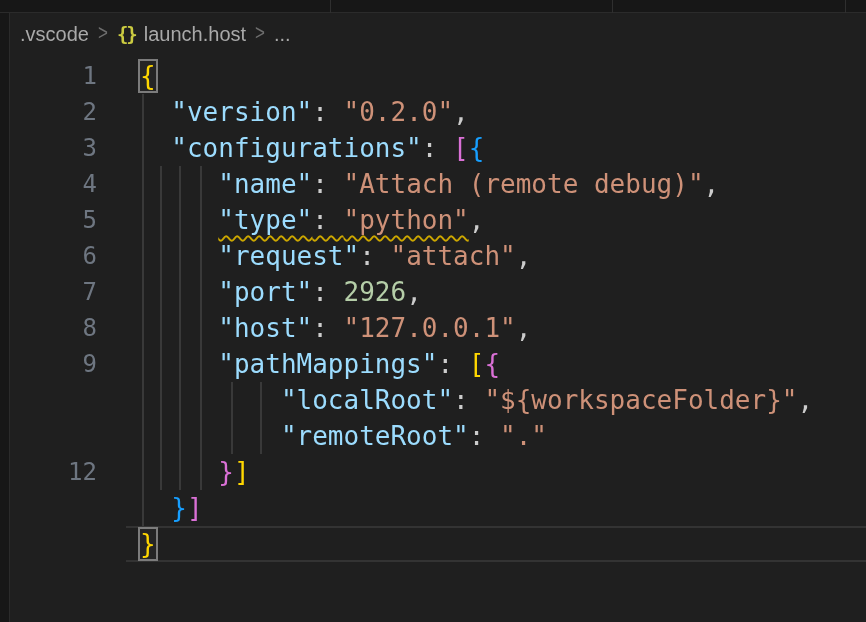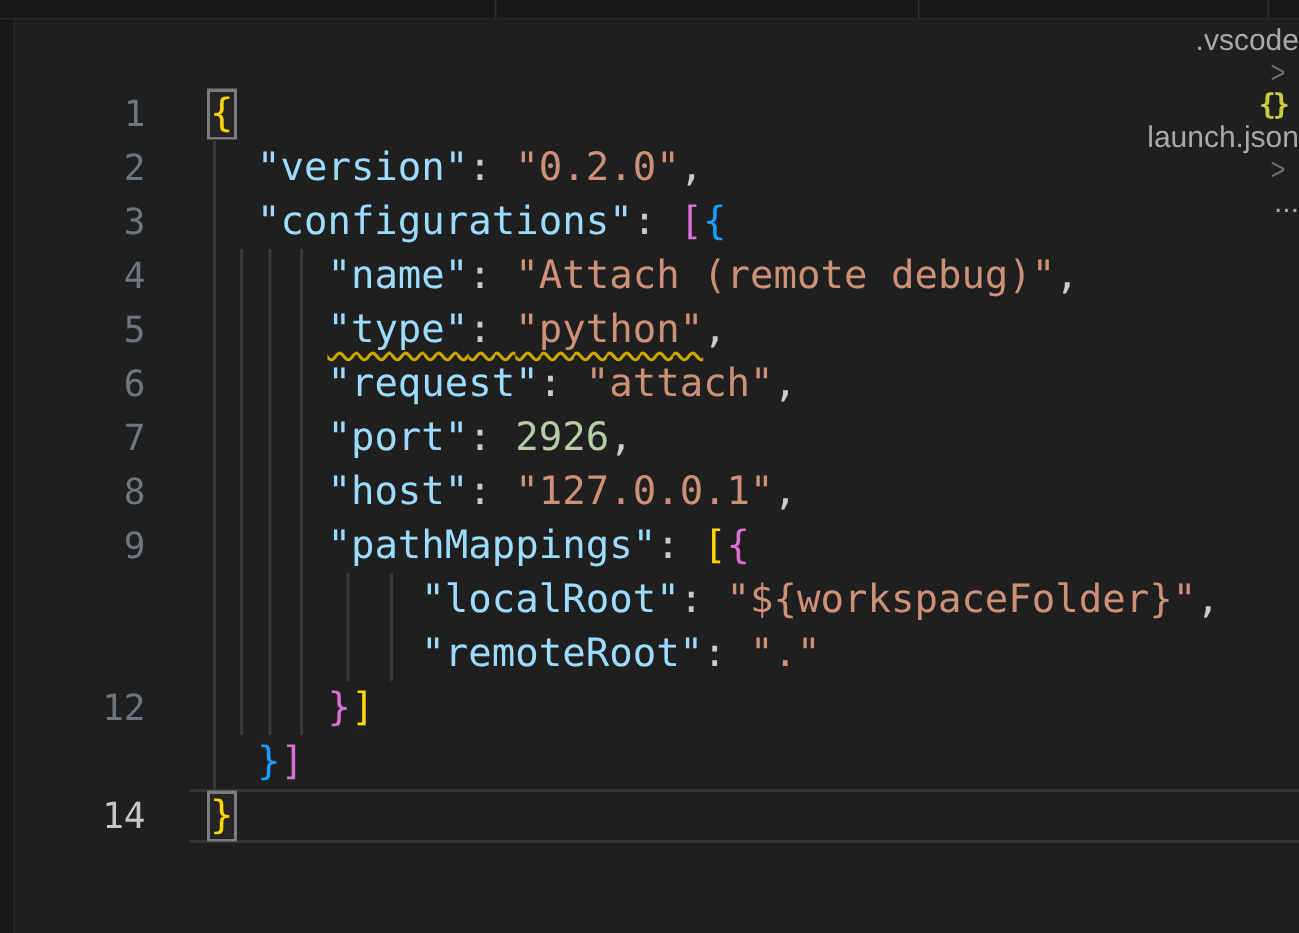--- a/index.html
+++ b/index.html
@@ -10,21 +10,21 @@
   .top-strip { position:absolute; top:0; left:0; right:0; height:13px;
     background:#171717; border-bottom:1px solid #2b2b2b; z-index:5; }
   .tab-divider { position:absolute; top:0; width:1px; height:13px; background:#2f2f2f; }
 
   
   .left-strip { position:absolute; top:0; left:0; bottom:0; width:10px;
     background:#171717; border-right:1px solid #2b2b2b; z-index:4; }
 
   
   .breadcrumb { position:absolute; top:16px; left:11px; right:0; height:36px;
-    display:flex; align-items:flex-end; padding-left:9px; font-size:20px; color:#a9a9a9;flex-direction:column; }
+    display:flex; align-items:center; padding-left:9px; font-size:20px; color:#a9a9a9; }
   .crumb { white-space:nowrap; }
   .crumb-sep { color:#6e6e6e; font-size:17px; margin:0 9px; transform:scaleY(1.25); display:inline-block; }
   .json-icon { font-family:"DejaVu Sans Mono", monospace; color:#cbcb41; font-size:19px;
     letter-spacing:-2px; margin-right:8px; font-weight:bold; }
 
   
   .code-area { position:absolute; top:58px; left:0; right:0; }
   .line { position:relative; height:36px; }
   .line-num { position:absolute; left:0; top:0; width:97px; height:36px; line-height:36px;
     text-align:right; font-family:"DejaVu Sans Mono", monospace; font-size:24px; color:#6e7681; }
@@ -54,21 +54,21 @@
   <div class="tab-divider" style="left:612px"></div>
   <div class="tab-divider" style="left:845px"></div>
 </div>
 
 <div class="left-strip"></div>
 
 <div class="breadcrumb">
   <span class="crumb">.vscode</span>
   <span class="crumb-sep">&gt;</span>
   <span class="json-icon">{}</span>
-  <span class="crumb">launch.json</span>
+  <span class="crumb">launch.host</span>
   <span class="crumb-sep">&gt;</span>
   <span class="crumb">...</span>
 </div>
 
 <div class="code-area" id="code-area">
     <div class="line">
       <div class="line-num">1</div>
       <div class="code-text"><span class="c-b1 match">{</span></div>
     </div>
     <div class="line">
@@ -154,16 +154,15 @@
       <div class="guide" style="left: 179px;"></div>
       <div class="guide" style="left: 200px;"></div>
       <div class="code-text"><span>     </span><span class="c-b2">}</span><span class="c-b1">]</span></div>
     </div>
     <div class="line">
       <div class="guide" style="left: 142px;"></div>
       <div class="code-text"><span>  </span><span class="c-b3">}</span><span class="c-b2">]</span></div>
     </div>
     <div class="line active">
       <div class="active-borders"></div>
-      <div class="line-num">14</div>
       <div class="code-text"><span class="c-b1 match">}</span></div>
     </div>
   </div>
 
 </body></html>

